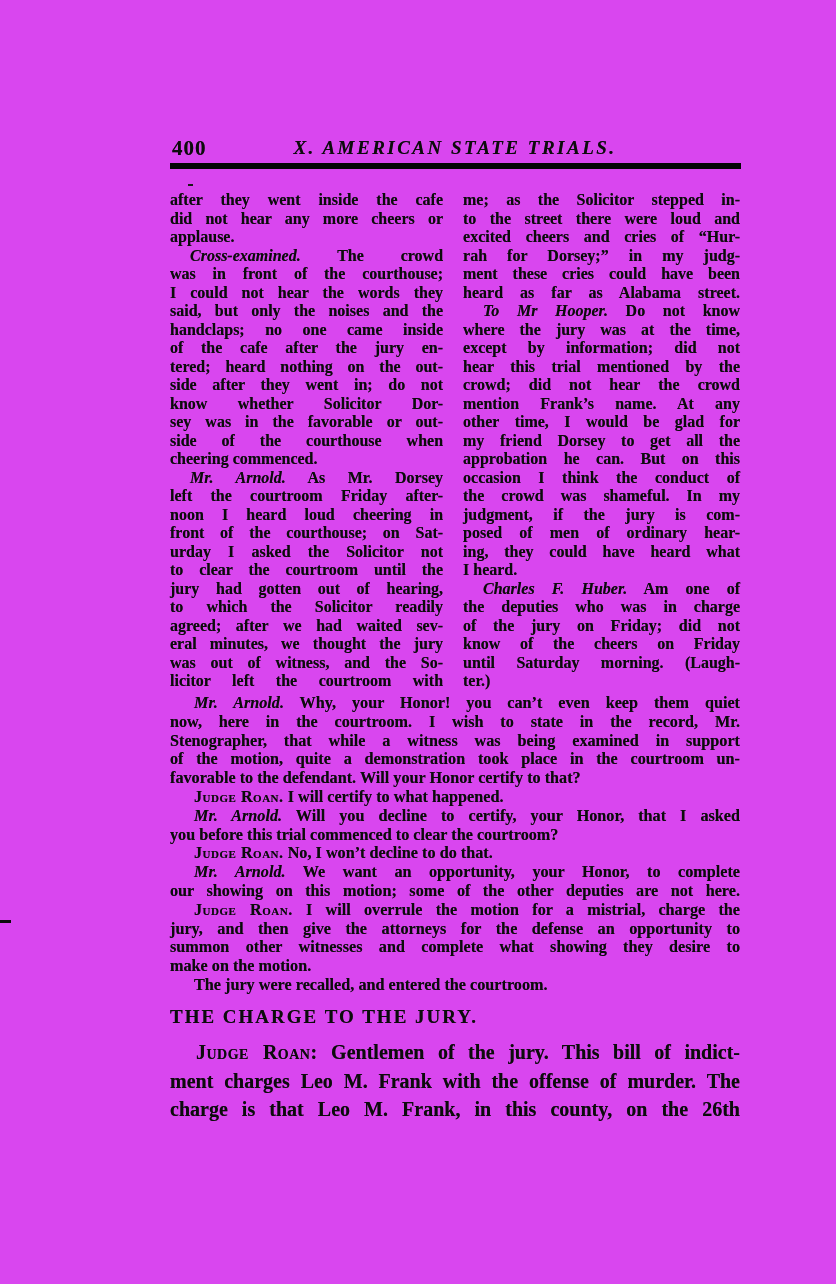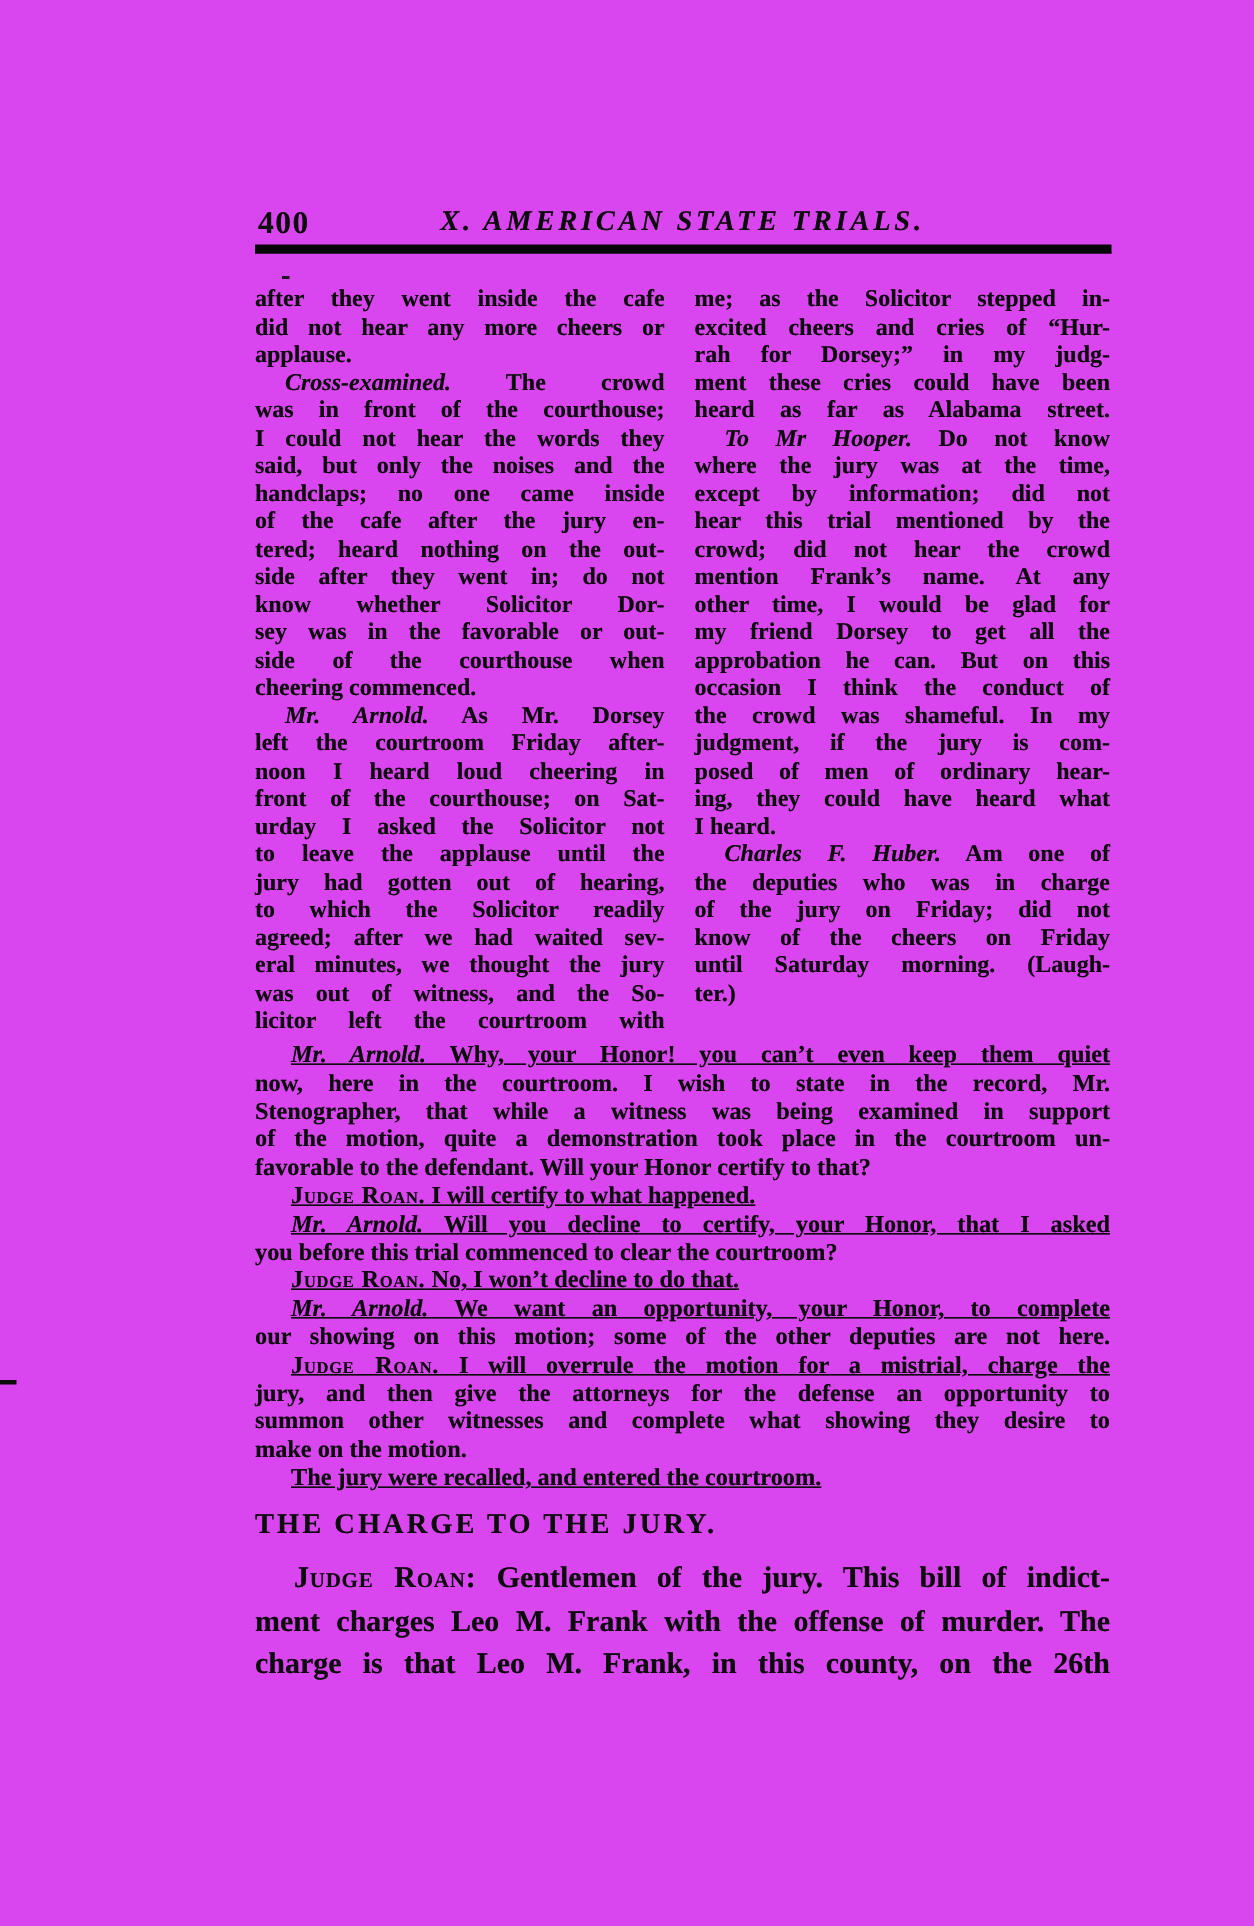--- a/index.html
+++ b/index.html
@@ -77,21 +77,21 @@
   .it { font-style: italic; }
   .sc { font-variant: small-caps; letter-spacing: 0.5px; }
   .proceedings {
     position: absolute;
     left: 170px;
     top: 694px;
     width: 570px;
     font-size: 16.2px;
     line-height: 18.8px;
   }
-  .proceedings .tline.ind { text-indent: 24px; text-decoration: underline; }
+  .proceedings .tline.ind { text-indent: 24px; }
   .section-heading {
     position: absolute;
     left: 170px;
     top: 1006px;
     width: 570px;
     font-size: 19px;
     line-height: 22px;
     letter-spacing: 2px;
   }
   .charge {
@@ -147,30 +147,31 @@
         <div class="tline"><span>side after they went in; do not</span></div>
         <div class="tline"><span>know whether Solicitor Dor-</span></div>
         <div class="tline"><span>sey was in the favorable or out-</span></div>
         <div class="tline"><span>side of the courthouse when</span></div>
         <div class="tline end"><span>cheering commenced.</span></div>
         <div class="tline ind"><span class="it">Mr. Arnold.</span><span> As Mr. Dorsey</span></div>
         <div class="tline"><span>left the courtroom Friday after-</span></div>
         <div class="tline"><span>noon I heard loud cheering in</span></div>
         <div class="tline"><span>front of the courthouse; on Sat-</span></div>
         <div class="tline"><span>urday I asked the Solicitor not</span></div>
-        <div class="tline"><span>to leave the applause until the</span></div>
+        <div class="tline"><span>to clear the courtroom until the</span></div>
         <div class="tline"><span>jury had gotten out of hearing,</span></div>
         <div class="tline"><span>to which the Solicitor readily</span></div>
         <div class="tline"><span>agreed; after we had waited sev-</span></div>
         <div class="tline"><span>eral minutes, we thought the jury</span></div>
         <div class="tline"><span>was out of witness, and the So-</span></div>
         <div class="tline"><span>licitor left the courtroom with</span></div>
       </div>
     <div class="col col-right">
         <div class="tline"><span>me; as the Solicitor stepped in-</span></div>
+        <div class="tline"><span>to the street there were loud and</span></div>
         <div class="tline"><span>excited cheers and cries of “Hur-</span></div>
         <div class="tline"><span>rah for Dorsey;” in my judg-</span></div>
         <div class="tline"><span>ment these cries could have been</span></div>
         <div class="tline"><span>heard as far as Alabama street.</span></div>
         <div class="tline ind"><span class="it">To Mr Hooper.</span><span> Do not know</span></div>
         <div class="tline"><span>where the jury was at the time,</span></div>
         <div class="tline"><span>except by information; did not</span></div>
         <div class="tline"><span>hear this trial mentioned by the</span></div>
         <div class="tline"><span>crowd; did not hear the crowd</span></div>
         <div class="tline"><span>mention Frank’s name. At any</span></div>

